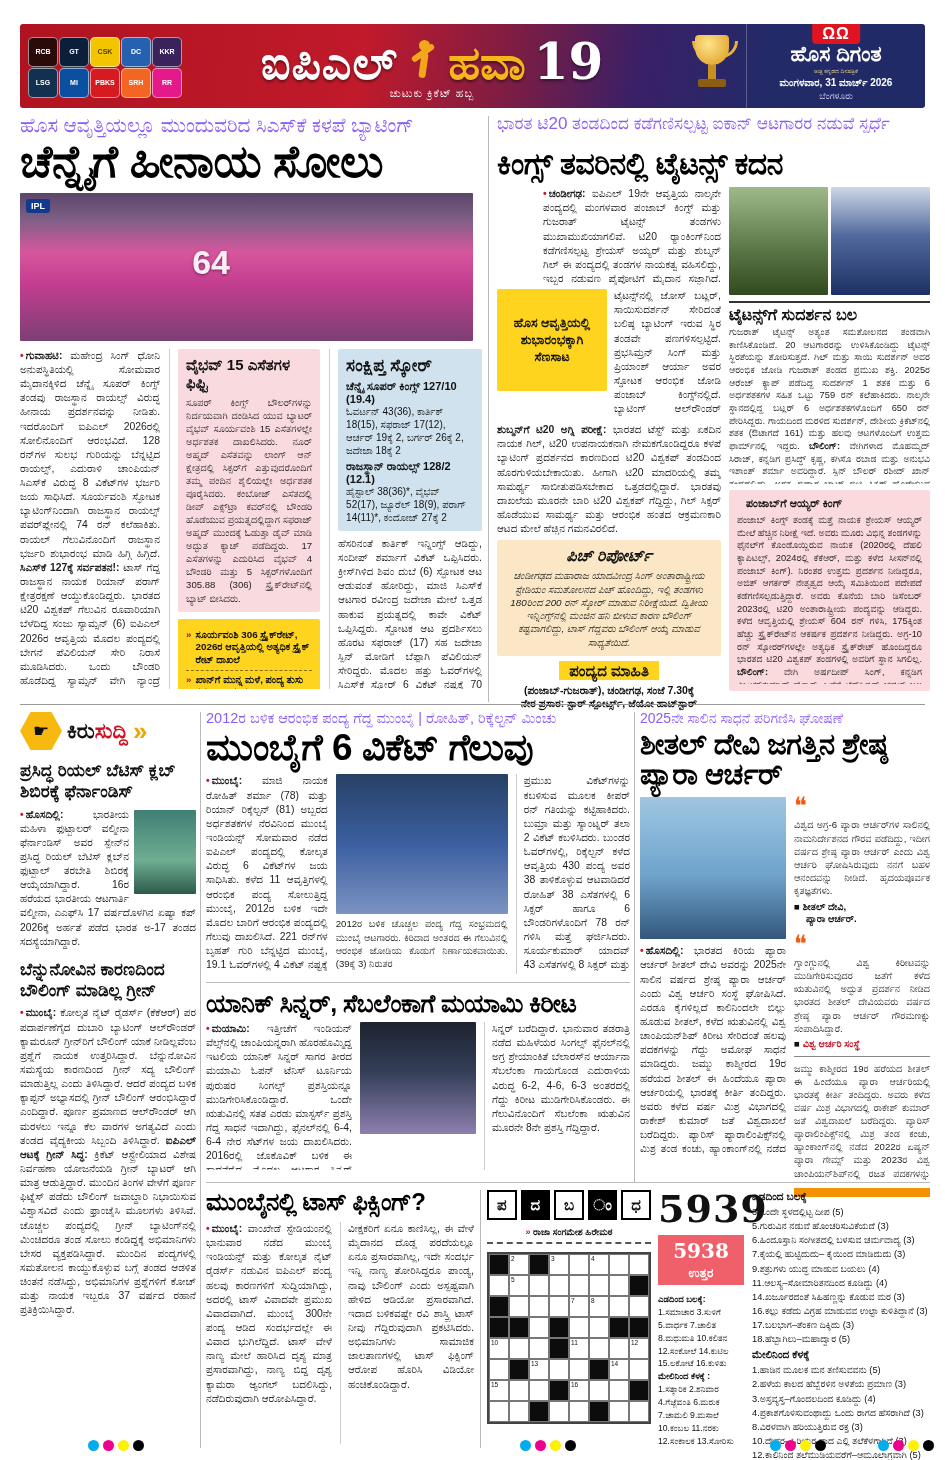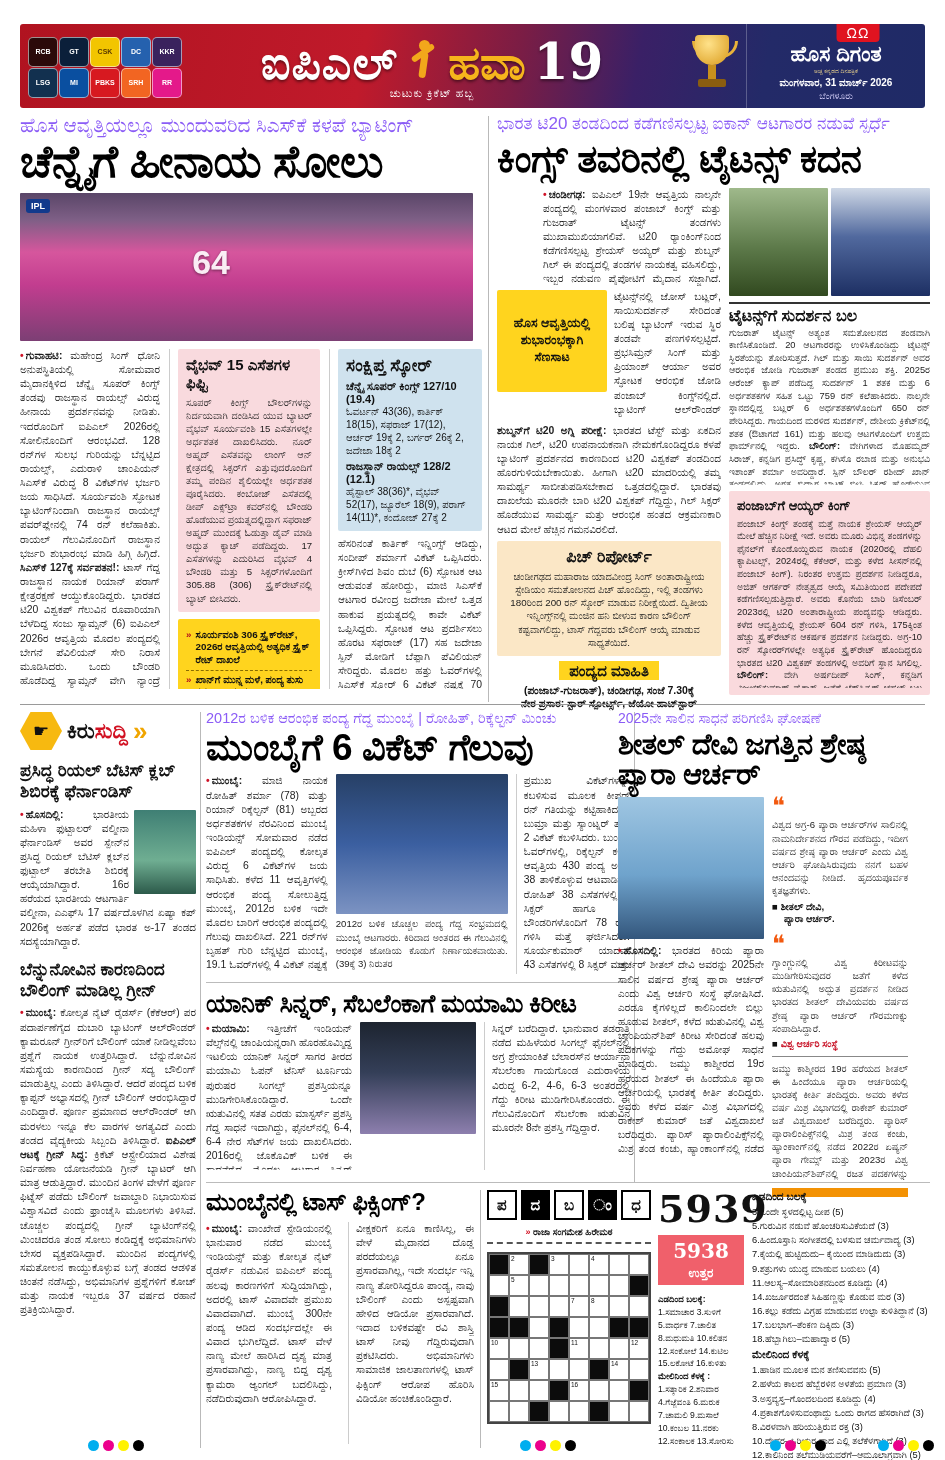--- a/index.html
+++ b/index.html
@@ -21,21 +21,21 @@
   .batsman{width:34px;height:44px;position:relative;align-self:center;}
   .batsman .head{position:absolute;left:13px;top:0;width:11px;height:11px;border-radius:50%;background:#f2a71b;}
   .batsman .bat{position:absolute;left:4px;top:10px;width:26px;height:6px;background:#f2a71b;transform:rotate(-35deg);border-radius:3px;}
   .batsman .bodyline{position:absolute;left:14px;top:12px;width:7px;height:26px;background:#f2a71b;border-radius:4px;transform:rotate(8deg);}
   .trophy{width:56px;height:70px;position:relative;margin:0 6px;}
   .trophy .cup{position:absolute;left:11px;top:4px;width:34px;height:30px;background:radial-gradient(circle at 40% 30%,#ffe28a,#d99a1b);border-radius:4px 4px 17px 17px;}
   .trophy .stem{position:absolute;left:24px;top:34px;width:8px;height:14px;background:#c8901c;}
   .trophy .base{position:absolute;left:14px;top:48px;width:28px;height:8px;background:#8a5d10;border-radius:2px;}
   .trophy .ring{position:absolute;left:8px;top:10px;width:40px;height:14px;border:3px solid #e8b23a;border-top:none;border-radius:0 0 20px 20px;}
   .paper{width:178px;height:100%;display:flex;flex-direction:column;align-items:center;justify-content:center;gap:2px;position:relative;border-left:1px solid rgba(255,255,255,.25);}
-  .paper-mark{position:absolute;top:0;left:50%;transform:translateX(-50%);background:#e01320;color:#fff;font-size:14px;font-weight:normal;padding:1px 10px;border-radius:0 0 4px 4px;letter-spacing:1px;margin-left:22px;}
+  .paper-mark{position:absolute;top:0;left:50%;transform:translateX(-50%);background:#e01320;color:#fff;font-size:16px;font-weight:bold;padding:1px 10px;border-radius:0 0 4px 4px;letter-spacing:1px;}
   .paper-name{color:#fff;font-size:21px;font-weight:bold;margin-top:12px;}
   .paper-sub{color:#f3d98e;font-size:6px;}
   .paper-date{color:#fff;font-size:10px;font-weight:bold;}
   .paper-city{color:#dcd6ff;font-size:9px;}
 
   
   .kicker{font-weight:normal;color:#8b5cf6;}
   .headline{font-weight:bold;color:#000;line-height:1.04;letter-spacing:-.5px;}
   .t{font-size:10.4px;line-height:1.36;text-align:justify;color:#1c1c1c;}
   .dl-bullet{color:#cf1126;font-weight:bold;margin-right:2px;}
@@ -46,21 +46,21 @@
   .hline{position:absolute;height:1px;background:#9a9a9a;}
   .photo{position:relative;overflow:hidden;border-radius:1px;}
   .photo .ov-badge{position:absolute;left:6px;top:6px;background:#123a8c;color:#fff;font-size:9px;font-weight:bold;padding:2px 5px;border-radius:3px;}
   .photo .ov-num{position:absolute;left:38%;top:34%;color:#fff;font-size:34px;font-weight:bold;opacity:.9;text-shadow:0 1px 3px rgba(0,0,0,.5);}
 
   .box{border-radius:2px;padding:7px 8px;}
   .box h4{margin:0 0 4px 0;font-size:15px;}
   .box-pink{background:#f9dadе;background:#f9dade;}
   .box-yellow{background:#ffd41e;}
   .box-blue{background:#cfe2ee;}
-  .box-cream{background:#fbe7c6;}
+  .box-cream{background:#fbe7c6;font-style:italic;}
   .box-pink2{background:#fadadd;}
   .bullet-item{display:flex;gap:4px;font-size:9.8px;line-height:1.3;font-weight:bold;padding:3px 0;border-bottom:1px dashed #8a6d00;}
   .bullet-item:last-child{border-bottom:none;}
   .bullet-item .bi{color:#b30f1e;}
   .score-team{font-weight:bold;font-size:11px;margin-top:3px;}
   .score-detail{font-size:10px;line-height:1.3;}
 
   
   .kiru-badge{display:flex;align-items:center;gap:5px;}
   .hex{width:42px;height:38px;background:#f7b910;clip-path:polygon(25% 0,75% 0,100% 50%,75% 100%,25% 100%,0 50%);display:flex;align-items:center;justify-content:center;font-size:18px;}
@@ -200,21 +200,21 @@
           
         </div>
       </div>
     </div>
   </div>
 
   <div class="vline" style="left:488px;top:116px;height:586px;"></div>
 
   <div style="position:absolute;left:497px;top:114px;width:433px;">
     <div class="kicker" style="font-size:17px;">ಭಾರತ ಟಿ20 ತಂಡದಿಂದ ಕಡೆಗಣಿಸಲ್ಪಟ್ಟ ಐಕಾನ್ ಆಟಗಾರರ ನಡುವೆ ಸ್ಪರ್ಧೆ</div>
-    <div class="headline" style="font-size:38px;margin-top:6px;">ಕಿಂಗ್ಸ್ ತವರಿನಲ್ಲಿ ಟೈಟನ್ಸ್ ಕದನ</div>
+    <div class="headline" style="font-size:30px;margin-top:14px;">ಕಿಂಗ್ಸ್ ತವರಿನಲ್ಲಿ ಟೈಟನ್ಸ್ ಕದನ</div>
     <div style="display:flex;gap:8px;margin-top:8px;">
 
       <div style="width:224px;">
         <div class="col t" style="height:98px;margin-left:46px;">
           <span class="dl-bullet">•</span><span class="dl">ಚಂಡೀಗಢ:</span>
           <span>ಐಪಿಎಲ್ 19ನೇ ಆವೃತ್ತಿಯ ನಾಲ್ಕನೇ ಪಂದ್ಯದಲ್ಲಿ ಮಂಗಳವಾರ ಪಂಜಾಬ್ ಕಿಂಗ್ಸ್ ಮತ್ತು ಗುಜರಾತ್ ಟೈಟನ್ಸ್ ತಂಡಗಳು ಮುಖಾಮುಖಿಯಾಗಲಿವೆ. ಟಿ20 ರ‍್ಯಾಂಕಿಂಗ್‌ನಿಂದ ಕಡೆಗಣಿಸಲ್ಪಟ್ಟ ಶ್ರೇಯಸ್ ಅಯ್ಯರ್ ಮತ್ತು ಶುಬ್ಮನ್ ಗಿಲ್ ಈ ಪಂದ್ಯದಲ್ಲಿ ತಂಡಗಳ ನಾಯಕತ್ವ ವಹಿಸಲಿದ್ದು, ಇಬ್ಬರ ನಡುವಣ ಪೈಪೋಟಿಗೆ ಮೈದಾನ ಸಜ್ಜಾಗಿದೆ. ಸಮಬಲದ ಹೋರಾಟದ ನಿರೀಕ್ಷೆಯಿದೆ.</span>
         </div>
         <div style="display:flex;gap:7px;margin-top:4px;">
           <div class="box box-yellow" style="width:94px;height:88px;display:flex;align-items:center;text-align:center;font-weight:bold;font-size:12.5px;line-height:1.35;">ಹೊಸ ಆವೃತ್ತಿಯಲ್ಲಿ ಶುಭಾರಂಭಕ್ಕಾಗಿ ಸೆಣಸಾಟ</div>
           <div class="col t" style="flex:1;height:130px;">ಟೈಟನ್ಸ್‌ನಲ್ಲಿ ಜೋಸ್ ಬಟ್ಲರ್, ಸಾಯಿಸುದರ್ಶನ್ ಸೇರಿದಂತೆ ಬಲಿಷ್ಠ ಬ್ಯಾಟಿಂಗ್ ಇರುವ ಸ್ಥಿರ ತಂಡವೇ ಪಣಗಳಿಸಲ್ಪಟ್ಟಿದೆ. ಪ್ರಭಸಿಮ್ರನ್ ಸಿಂಗ್ ಮತ್ತು ಪ್ರಿಯಾಂಶ್ ಆರ್ಯಾ ಅವರ ಸ್ಫೋಟಕ ಆರಂಭಿಕ ಜೋಡಿ ಪಂಜಾಬ್ ಕಿಂಗ್ಸ್‌ನಲ್ಲಿದೆ. ಬ್ಯಾಟಿಂಗ್ ಆಲ್‌ರೌಂಡರ್ ಮಾರ್ಕಸ್ ಸ್ಟೊಯಿನಿಸ್, ಲೆಗ್ ಸ್ಪಿನ್ನರ್ ಯುಜ್ವೇಂದ್ರ ಚಹಲ್ ಅವರಂತಹ ಅನುಭವಿ ಟಿ20 ಆಟಗಾರರಿದ್ದಾರೆ.</div>
@@ -241,21 +241,21 @@
         </div>
         <div style="border-top:2px solid #333;margin-top:6px;padding-top:3px;">
           <div style="font-size:16px;font-weight:bold;">ಟೈಟನ್ಸ್‌ಗೆ ಸುದರ್ಶನ ಬಲ</div>
           <div class="col t" style="font-size:9.3px;height:158px;margin-top:2px;">
             <span>ಗುಜರಾತ್ ಟೈಟನ್ಸ್ ಅತ್ಯಂತ ಸಮತೋಲನದ ತಂಡವಾಗಿ ಕಾಣಿಸಿಕೊಂಡಿದೆ. 20 ಆಟಗಾರರನ್ನು ಉಳಿಸಿಕೊಂಡಿದ್ದು ಟೈಟನ್ಸ್ ಸ್ಥಿರತೆಯನ್ನು ತೋರಿಸುತ್ತದೆ. ಗಿಲ್ ಮತ್ತು ಸಾಯಿ ಸುದರ್ಶನ್ ಅವರ ಆರಂಭಿಕ ಜೋಡಿ ಗುಜರಾತ್ ತಂಡದ ಪ್ರಮುಖ ಶಕ್ತಿ. 2025ರ ಆರೆಂಜ್ ಕ್ಯಾಪ್ ಪಡೆದಿದ್ದ ಸುದರ್ಶನ್ 1 ಶತಕ ಮತ್ತು 6 ಅರ್ಧಶತಕಗಳ ಸಹಿತ ಒಟ್ಟು 759 ರನ್ ಕಲೆಹಾಕಿದರು. ನಾಲ್ಕನೇ ಸ್ಥಾನದಲ್ಲಿದ್ದ ಬಟ್ಲರ್ 6 ಅರ್ಧಶತಕಗಳೊಂದಿಗೆ 650 ರನ್ ಪೇರಿಸಿದ್ದರು. ಗಾಯದಿಂದ ಮರಳಿದ ಸುದರ್ಶನ್, ದೇಶೀಯ ಕ್ರಿಕೆಟ್‌ನಲ್ಲಿ ಶತಕ (ಔಟಾಗದೆ 161) ಮತ್ತು ಹಲವು ಆಟಗಳೊಂದಿಗೆ ಉತ್ತಮ ಫಾರ್ಮ್‌ನಲ್ಲಿ ಇದ್ದರು.</span>
             <span class="runin">ಬೌಲಿಂಗ್:</span>
             <span>ವೇಗಿಗಳಾದ ಮೊಹಮ್ಮದ್ ಸಿರಾಜ್, ಕನ್ನಡಿಗ ಪ್ರಸಿದ್ಧ್ ಕೃಷ್ಣ, ಕಗಿಸೊ ರಬಾಡ ಮತ್ತು ಅನುಭವಿ ಇಶಾಂತ್ ಶರ್ಮಾ ಅವರಿದ್ದಾರೆ. ಸ್ಪಿನ್ ಬೌಲರ್ ರಶೀದ್ ಖಾನ್ ತಂಡದಲ್ಲಿದ್ದು, ಅಗತ್ಯ ಬಿದ್ದಾಗ ಬ್ಯಾಟ್ ಬೀಸಿ ಸಿಕ್ಸರ್ ಹೊಡೆಯುವ ಸಾಮರ್ಥ್ಯ ಹೊಂದಿದ್ದಾರೆ.</span>
           </div>
         </div>
         <div class="box box-pink2" style="margin-top:6px;">
-          <h4 style="font-size:13px;">ಪಂಜಾಬ್‌ಗೆ ಆಯ್ಯರ್ ಕಿಂಗ್</h4>
+          <h4 style="font-size:11px;margin-left:9px;">ಪಂಜಾಬ್‌ಗೆ ಆಯ್ಯರ್ ಕಿಂಗ್</h4>
           <div class="col t" style="font-size:9.3px;height:170px;">
             <span>ಪಂಜಾಬ್ ಕಿಂಗ್ಸ್ ತಂಡಕ್ಕೆ ಮತ್ತೆ ನಾಯಕ ಶ್ರೇಯಸ್ ಆಯ್ಯರ್ ಮೇಲೆ ಹೆಚ್ಚಿನ ನಿರೀಕ್ಷೆ ಇದೆ. ಅವರು ಮೂರು ವಿಭಿನ್ನ ತಂಡಗಳನ್ನು ಫೈನಲ್‌ಗೆ ಕೊಂಡೊಯ್ದಿರುವ ನಾಯಕ (2020ರಲ್ಲಿ ದೆಹಲಿ ಕ್ಯಾಪಿಟಲ್ಸ್, 2024ರಲ್ಲಿ ಕೆಕೆಆರ್, ಮತ್ತು ಕಳೆದ ಸೀಸನ್‌ನಲ್ಲಿ ಪಂಜಾಬ್ ಕಿಂಗ್). ನಿರಂತರ ಉತ್ತಮ ಪ್ರದರ್ಶನ ನೀಡಿದ್ದರೂ, ಅಜಿತ್ ಆಗರ್ಕರ್ ನೇತೃತ್ವದ ಆಯ್ಕೆ ಸಮಿತಿಯಿಂದ ಪದೇಪದೆ ಕಡೆಗಣಿಸಲ್ಪಡುತ್ತಿದ್ದಾರೆ. ಅವರು ಕೊನೆಯ ಬಾರಿ ಡಿಸೆಂಬರ್ 2023ರಲ್ಲಿ ಟಿ20 ಅಂತಾರಾಷ್ಟ್ರೀಯ ಪಂದ್ಯವನ್ನು ಆಡಿದ್ದರು. ಕಳೆದ ಆವೃತ್ತಿಯಲ್ಲಿ ಶ್ರೇಯಸ್ 604 ರನ್ ಗಳಿಸಿ, 175ಕ್ಕಿಂತ ಹೆಚ್ಚು ಸ್ಟ್ರೈಕ್‌ರೇಟ್‌ನ ಆಕರ್ಷಕ ಪ್ರದರ್ಶನ ನೀಡಿದ್ದರು. ಅಗ್ರ-10 ರನ್ ಸ್ಕೋರರ್‌ಗಳಲ್ಲೇ ಅತ್ಯಧಿಕ ಸ್ಟ್ರೈಕ್‌ರೇಟ್ ಹೊಂದಿದ್ದರೂ ಭಾರತದ ಟಿ20 ವಿಶ್ವಕಪ್ ತಂಡಗಳಲ್ಲಿ ಅವರಿಗೆ ಸ್ಥಾನ ಸಿಗಲಿಲ್ಲ.</span>
             <span class="runin">ಬೌಲಿಂಗ್:</span>
             <span>ವೇಗಿ ಅರ್ಷದೀಪ್ ಸಿಂಗ್, ಕನ್ನಡಿಗ ವಿಜಯ್‌ಕುಮಾರ್ ವೈಶಾಕ್, ಜತೆಗೆ ಲೆಗ್‌ಸ್ಪಿನ್ನರ್ ಚಹಲ್ ಬಲ ತುಂಬಲಿದ್ದಾರೆ. ಬೆನ್ನು ನೋವಿನಿಂದ ಹೊರಬಂದ ಬ್ಯಾಟಿಂಗ್ ಆಲ್‌ರೌಂಡರ್ ಕೂಪರ್ ಕ್ಯಾನೊಲಿ ಅವರಿಗೆ ಆಡುವಂತೆ ಕ್ರಿಕೆಟ್ ಆಸ್ಟ್ರೇಲಿಯಾ ಹಸಿರು ನಿಶಾನೆ ತೋರಿದೆ.</span>
           </div>
         </div>
       </div>
     </div>
   </div>
 
@@ -312,21 +312,21 @@
         <span class="dl-bullet">•</span><span class="dl">ಮಯಾಮಿ:</span>
         <span>ಇತ್ತೀಚೆಗೆ ಇಂಡಿಯನ್ ವೆಲ್ಸ್‌ನಲ್ಲಿ ಚಾಂಪಿಯನ್ನರಾಗಿ ಹೊರಹೊಮ್ಮಿದ್ದ ಇಟಲಿಯ ಯಾನಿಕ್ ಸಿನ್ನರ್ ಸಾಗರ ತೀರದ ಮಯಾಮಿ ಓಪನ್ ಟೆನಿಸ್ ಟೂರ್ನಿಯ ಪುರುಷರ ಸಿಂಗಲ್ಸ್ ಪ್ರಶಸ್ತಿಯನ್ನೂ ಮುಡಿಗೇರಿಸಿಕೊಂಡಿದ್ದಾರೆ. ಒಂದೇ ಋತುವಿನಲ್ಲಿ ಸತತ ಎರಡು ಮಾಸ್ಟರ್ಸ್ ಪ್ರಶಸ್ತಿ ಗೆದ್ದ ಸಾಧನೆ ಇದಾಗಿದ್ದು, ಫೈನಲ್‌ನಲ್ಲಿ 6-4, 6-4 ನೇರ ಸೆಟ್‌ಗಳ ಜಯ ದಾಖಲಿಸಿದರು. 2016ರಲ್ಲಿ ಜೊಕೊವಿಕ್ ಬಳಿಕ ಈ ಸಾಧನೆಗೈದ ಮೊದಲ ಆಟಗಾರ ಸಿನ್ನರ್ ಆಗಿದ್ದಾರೆ. ಒಟ್ಟು ಈ ಋತುವಿನ 2017ರಲ್ಲಿ ರೋಜರ್ ಫೆಡರರ್ ಈ ದಾಖಲೆಯನ್ನು ಬರೆದಿದ್ದರು.</span>
       </div>
       <div class="photo ph5" style="width:116px;height:112px;"></div>
       <div class="col t" style="flex:1;border-left:1px solid #ccc;padding-left:7px;">ಸಿನ್ನರ್ ಬರೆದಿದ್ದಾರೆ. ಭಾನುವಾರ ತಡರಾತ್ರಿ ನಡೆದ ಮಹಿಳೆಯರ ಸಿಂಗಲ್ಸ್ ಫೈನಲ್‌ನಲ್ಲಿ ಅಗ್ರ ಶ್ರೇಯಾಂಕಿತೆ ಬೆಲಾರಸ್‌ನ ಆರ್ಯಾನಾ ಸೆಬಲೆಂಕಾ ಗಾಯಗೊಂಡ ಎದುರಾಳಿಯ ವಿರುದ್ಧ 6-2, 4-6, 6-3 ಅಂತರದಲ್ಲಿ ಗೆದ್ದು ಕಿರೀಟ ಮುಡಿಗೇರಿಸಿಕೊಂಡರು. ಈ ಗೆಲುವಿನೊಂದಿಗೆ ಸೆಬಲೆಂಕಾ ಋತುವಿನ ಮೂರನೇ 8ನೇ ಪ್ರಶಸ್ತಿ ಗೆದ್ದಿದ್ದಾರೆ.</div>
     </div>
   </div>
 
   <div class="vline" style="left:634px;top:712px;height:470px;"></div>
 
-  <div style="position:absolute;left:618px;top:710px;width:290px;">
+  <div style="position:absolute;left:640px;top:710px;width:290px;">
     <div class="kicker" style="font-size:14px;">2025ನೇ ಸಾಲಿನ ಸಾಧನೆ ಪರಿಗಣಿಸಿ ಘೋಷಣೆ</div>
     <div class="headline" style="font-size:29px;margin-top:2px;">ಶೀತಲ್ ದೇವಿ ಜಗತ್ತಿನ ಶ್ರೇಷ್ಠ ಪ್ಯಾರಾ ಆರ್ಚರ್</div>
     <div style="display:flex;gap:8px;margin-top:8px;">
       <div style="width:146px;">
         <div class="photo ph6" style="width:146px;height:142px;"></div>
         <div class="col t" style="height:212px;margin-top:5px;">
           <span class="dl-bullet">•</span><span class="dl">ಹೊಸದಿಲ್ಲಿ:</span>
           <span>ಭಾರತದ ಕಿರಿಯ ಪ್ಯಾರಾ ಆರ್ಚರ್ ಶೀತಲ್ ದೇವಿ ಅವರನ್ನು 2025ನೇ ಸಾಲಿನ ವರ್ಷದ ಶ್ರೇಷ್ಠ ಪ್ಯಾರಾ ಆರ್ಚರ್ ಎಂದು ವಿಶ್ವ ಆರ್ಚರಿ ಸಂಸ್ಥೆ ಘೋಷಿಸಿದೆ. ಎರಡೂ ಕೈಗಳಿಲ್ಲದೆ ಕಾಲಿನಿಂದಲೇ ಬಿಲ್ಲು ಹೂಡುವ ಶೀತಲ್, ಕಳೆದ ಋತುವಿನಲ್ಲಿ ವಿಶ್ವ ಚಾಂಪಿಯನ್‌ಶಿಪ್ ಕಿರೀಟ ಸೇರಿದಂತೆ ಹಲವು ಪದಕಗಳನ್ನು ಗೆದ್ದು ಅಮೋಘ ಸಾಧನೆ ಮಾಡಿದ್ದರು.</span>
           <span>ಜಮ್ಮು ಕಾಶ್ಮೀರದ 19ರ ಹರೆಯದ ಶೀತಲ್ ಈ ಹಿಂದೆಯೂ ಪ್ಯಾರಾ ಆರ್ಚರಿಯಲ್ಲಿ ಭಾರತಕ್ಕೆ ಕೀರ್ತಿ ತಂದಿದ್ದರು. ಅವರು ಕಳೆದ ವರ್ಷ ಮಿಶ್ರ ವಿಭಾಗದಲ್ಲಿ ರಾಕೇಶ್ ಕುಮಾರ್ ಜತೆ ವಿಶ್ವದಾಖಲೆ ಬರೆದಿದ್ದರು. ಪ್ಯಾರಿಸ್ ಪ್ಯಾರಾಲಿಂಪಿಕ್ಸ್‌ನಲ್ಲಿ ಮಿಶ್ರ ತಂಡ ಕಂಚು, ಹ್ಯಾಂಕಾಂಗ್‌ನಲ್ಲಿ ನಡೆದ 2022ರ ಏಷ್ಯನ್ ಪ್ಯಾರಾ ಗೇಮ್ಸ್ ಮತ್ತು 2023ರ ವಿಶ್ವ ಚಾಂಪಿಯನ್‌ಶಿಪ್‌ನಲ್ಲಿ ರಜತ ಪದಕಗಳನ್ನು ಗೆದ್ದುಕೊಂಡಿದ್ದರು.</span>
         </div>
@@ -346,21 +346,21 @@
         <div class="col t" style="height:118px;margin-top:5px;font-size:9.6px;">ಜಮ್ಮು ಕಾಶ್ಮೀರದ 19ರ ಹರೆಯದ ಶೀತಲ್ ಈ ಹಿಂದೆಯೂ ಪ್ಯಾರಾ ಆರ್ಚರಿಯಲ್ಲಿ ಭಾರತಕ್ಕೆ ಕೀರ್ತಿ ತಂದಿದ್ದರು. ಅವರು ಕಳೆದ ವರ್ಷ ಮಿಶ್ರ ವಿಭಾಗದಲ್ಲಿ ರಾಕೇಶ್ ಕುಮಾರ್ ಜತೆ ವಿಶ್ವದಾಖಲೆ ಬರೆದಿದ್ದರು. ಪ್ಯಾರಿಸ್ ಪ್ಯಾರಾಲಿಂಪಿಕ್ಸ್‌ನಲ್ಲಿ ಮಿಶ್ರ ತಂಡ ಕಂಚು, ಹ್ಯಾಂಕಾಂಗ್‌ನಲ್ಲಿ ನಡೆದ 2022ರ ಏಷ್ಯನ್ ಪ್ಯಾರಾ ಗೇಮ್ಸ್ ಮತ್ತು 2023ರ ವಿಶ್ವ ಚಾಂಪಿಯನ್‌ಶಿಪ್‌ನಲ್ಲಿ ರಜತ ಪದಕಗಳನ್ನು ಗೆದ್ದುಕೊಂಡಿದ್ದರು.</div>
         <div class="orange-bar"></div>
       </div>
     </div>
   </div>
 
   <div class="hline" style="left:206px;top:1182px;width:724px;background:#bbb;"></div>
 
   <div style="position:absolute;left:206px;top:1190px;width:268px;">
     <div class="headline" style="font-size:24px;">ಮುಂಬೈನಲ್ಲಿ ಟಾಸ್ ಫಿಕ್ಸಿಂಗ್?</div>
-    <div style="display:flex;gap:16px;margin-top:7px;height:222px;">
+    <div style="display:flex;gap:8px;margin-top:7px;height:222px;">
       <div class="col t" style="width:126px;">
         <span class="dl-bullet">•</span><span class="dl">ಮುಂಬೈ:</span>
         <span>ವಾಂಖೇಡೆ ಸ್ಟೇಡಿಯಂನಲ್ಲಿ ಭಾನುವಾರ ನಡೆದ ಮುಂಬೈ ಇಂಡಿಯನ್ಸ್ ಮತ್ತು ಕೋಲ್ಕತ ನೈಟ್ ರೈಡರ್ಸ್ ನಡುವಿನ ಐಪಿಎಲ್ ಪಂದ್ಯ ಹಲವು ಕಾರಣಗಳಿಗೆ ಸುದ್ದಿಯಾಗಿದ್ದು, ಅದರಲ್ಲಿ ಟಾಸ್ ವಿವಾದವೇ ಪ್ರಮುಖ ವಿವಾದವಾಗಿದೆ. ಮುಂಬೈ 300ನೇ ಪಂದ್ಯ ಆಡಿದ ಸಂದರ್ಭದಲ್ಲೇ ಈ ವಿವಾದ ಭುಗಿಲೆದ್ದಿದೆ. ಟಾಸ್ ವೇಳೆ ನಾಣ್ಯ ಮೇಲೆ ಹಾರಿಸಿದ ದೃಶ್ಯ ಮಾತ್ರ ಪ್ರಸಾರವಾಗಿದ್ದು, ನಾಣ್ಯ ಬಿದ್ದ ದೃಶ್ಯ ಕ್ಯಾಮರಾ ಆ್ಯಂಗಲ್ ಬದಲಿಸಿದ್ದು, ನಡೆದಿರುವುದಾಗಿ ಆರೋಪಿಸಿದ್ದಾರೆ.</span>
       </div>
       <div class="col t" style="flex:1;border-left:1px solid #ccc;padding-left:7px;">ವೀಕ್ಷಕರಿಗೆ ಏನೂ ಕಾಣಿಸಿಲ್ಲ, ಈ ವೇಳೆ ಮೈದಾನದ ದೊಡ್ಡ ಪರದೆಯಲ್ಲೂ ಏನೂ ಪ್ರಸಾರವಾಗಿಲ್ಲ, ಇದೇ ಸಂದರ್ಭ ಇನ್ನಿ ನಾಣ್ಯ ತೋರಿಸಿದ್ದರೂ ಪಾಂಡ್ಯ, ನಾವು ಬೌಲಿಂಗ್ ಎಂದು ಅಸ್ಪಷ್ಟವಾಗಿ ಹೇಳಿದ ಆಡಿಯೋ ಪ್ರಸಾರವಾಗಿದೆ. ಇದಾದ ಬಳಿಕವಷ್ಟೇ ರವಿ ಶಾಸ್ತ್ರಿ ಟಾಸ್ ನೀವು ಗೆದ್ದಿರುವುದಾಗಿ ಪ್ರಕಟಿಸಿದರು. ಅಭಿಮಾನಿಗಳು ಸಾಮಾಜಿಕ ಜಾಲತಾಣಗಳಲ್ಲಿ ಟಾಸ್ ಫಿಕ್ಸಿಂಗ್ ಆರೋಪ ಹೊರಿಸಿ ವಿಡಿಯೋ ಹಂಚಿಕೊಂಡಿದ್ದಾರೆ.</div>
     </div>
   </div>
 
   <div class="vline" style="left:480px;top:1190px;height:258px;"></div>
 

